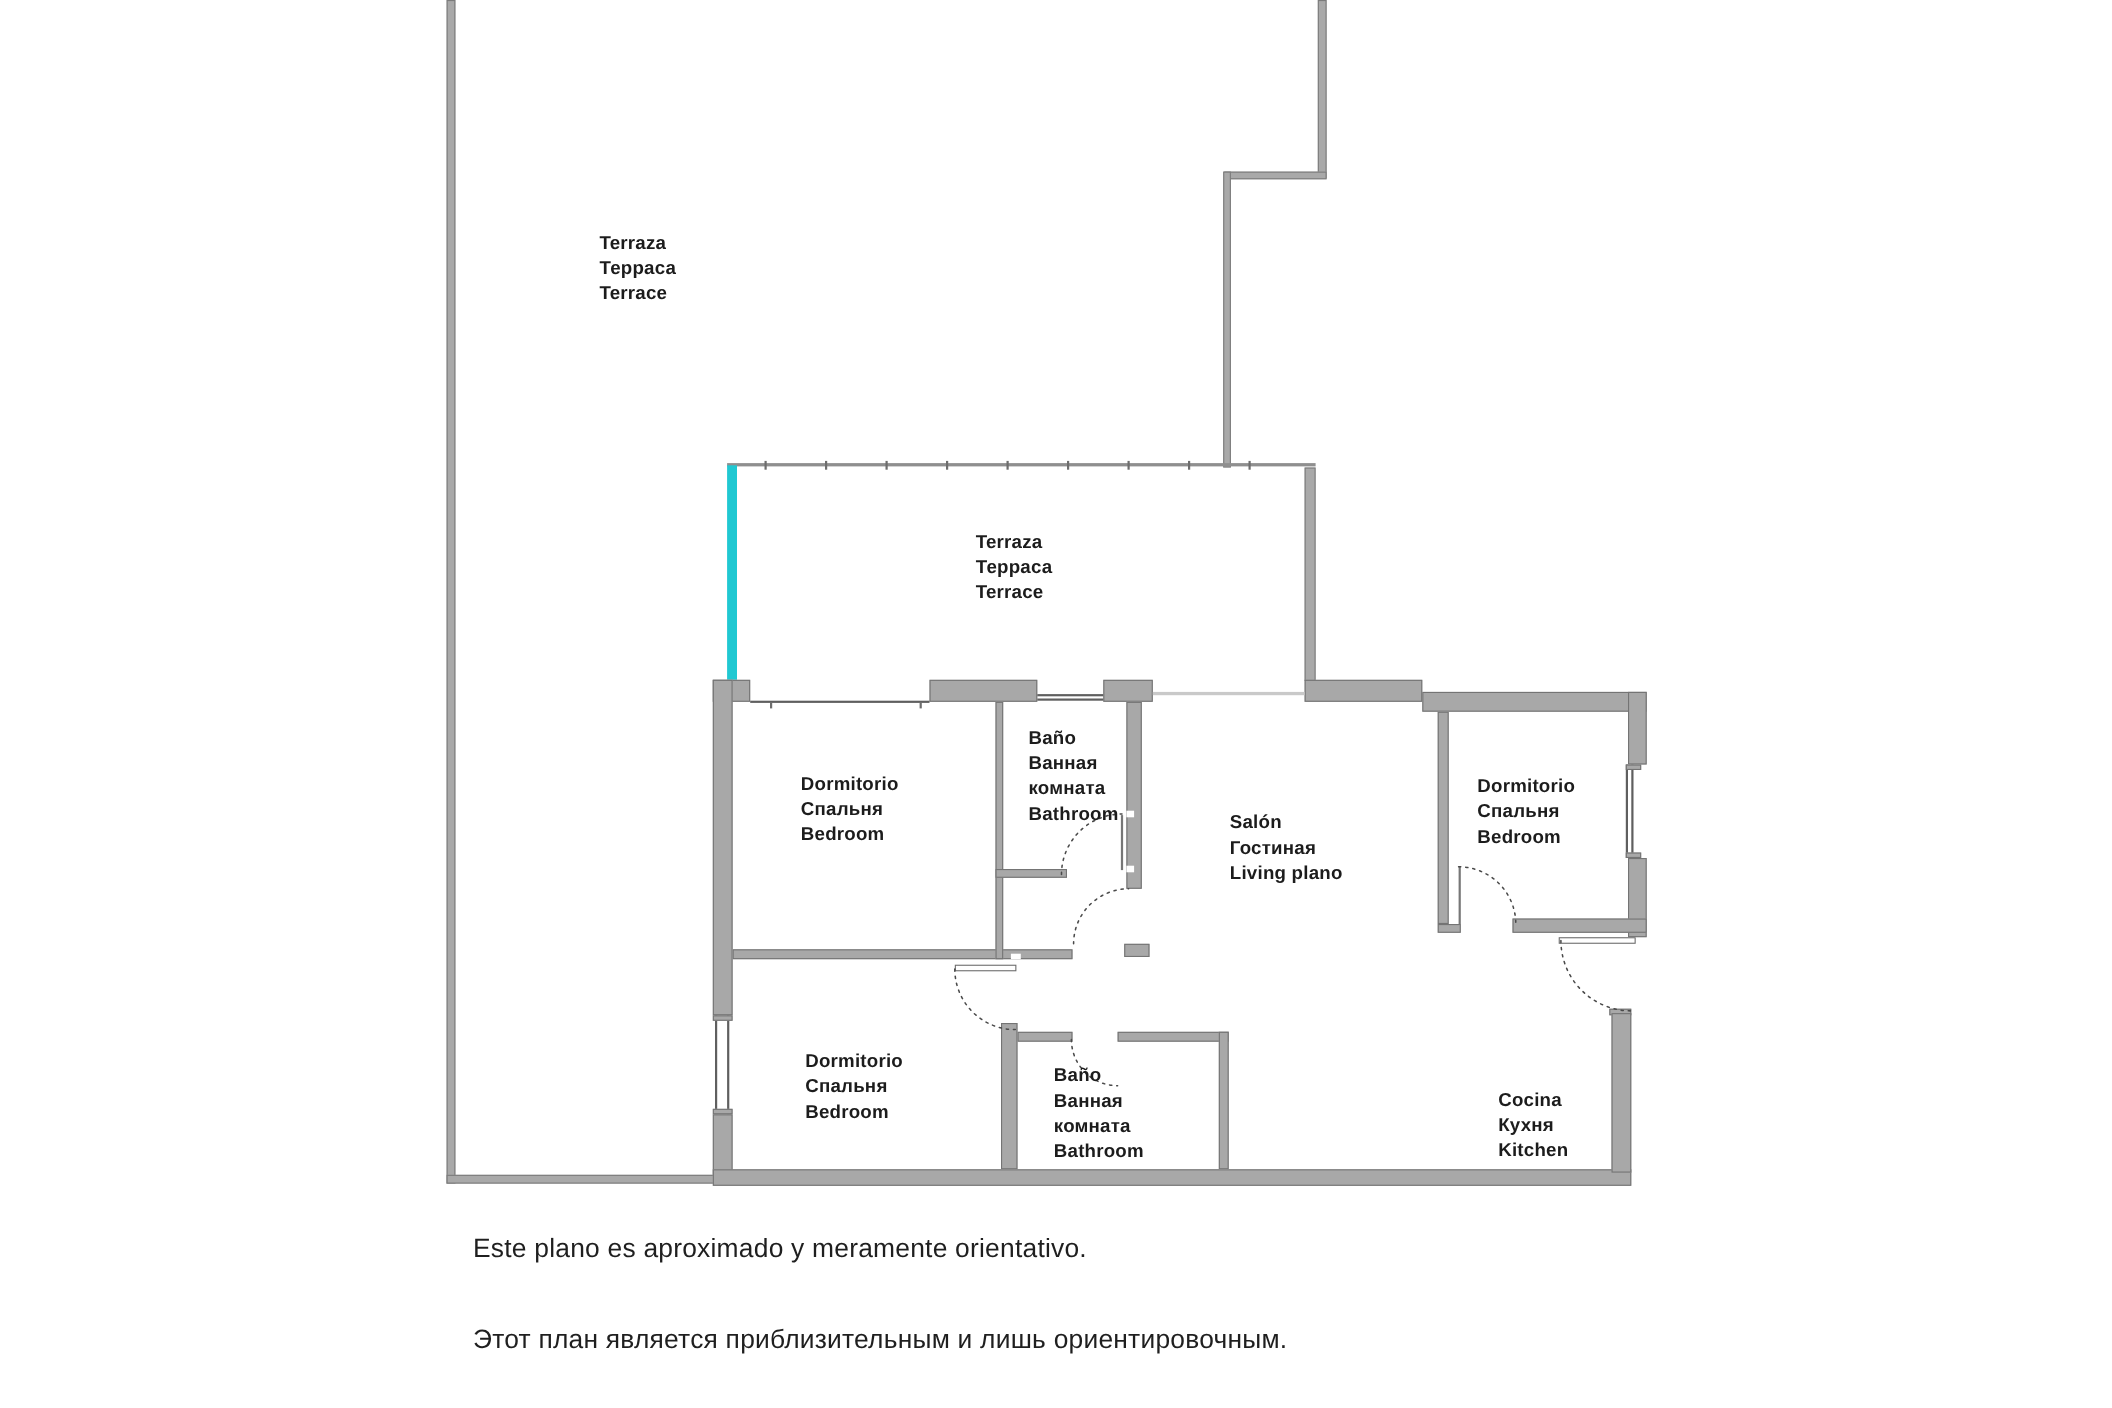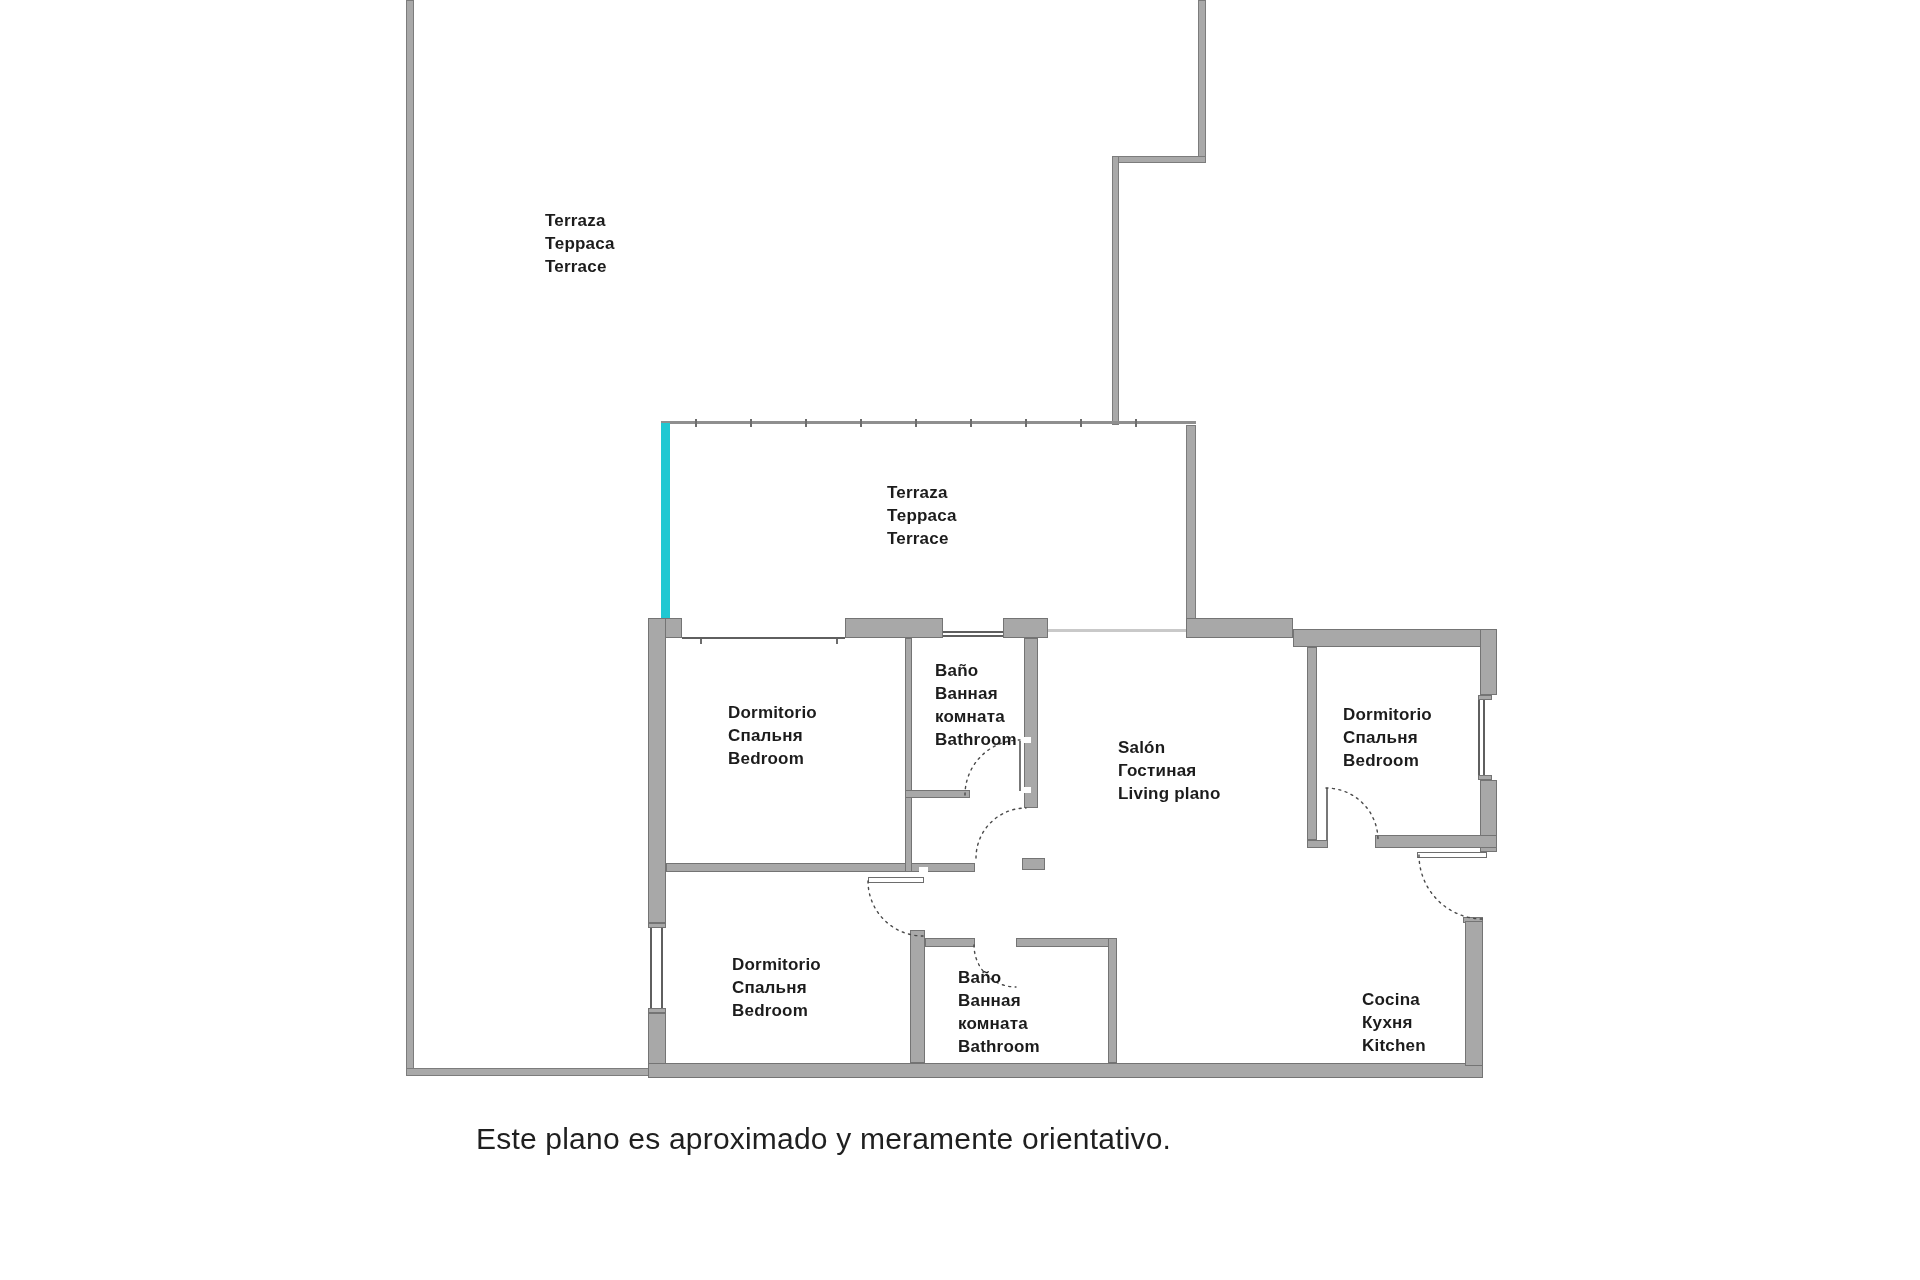--- a/index.html
+++ b/index.html
@@ -32,21 +32,21 @@
     border:1px solid #6d6d6d;box-sizing:border-box;
   }
   .leaf-line{position:absolute;background:#777777;}
   .room-label{
     position:absolute;color:var(--text);font-weight:bold;
     font-size:17px;line-height:23px;white-space:pre-line;
     letter-spacing:0.2px;
   }
   .disclaimer{
     position:absolute;color:#1f1f1f;font-weight:400;
-    font-size:30px;white-space:nowrap;letter-spacing:0.2px;margin-left:46px;
+    font-size:24px;white-space:nowrap;letter-spacing:0.2px;
   }
   svg.arcs{position:absolute;left:0;top:0;pointer-events:none;}
   .arc{fill:none;stroke:var(--line);stroke-width:1.4;
     stroke-dasharray:2 4.5;stroke-linecap:round;}
 </style>
 </head>
 <body>
 
 <div id="stage">
 
@@ -158,14 +158,15 @@
 Bedroom</div>
   <div class="room-label" style="left:958px;top:966px;">Baño
 Ванная
 комната
 Bathroom</div>
   <div class="room-label" style="left:1342px;top:988px;margin-left:20px;">Cocina
 Кухня
 Kitchen</div>
 
   <div class="disclaimer" style="left:430px;top:1122px;">Este plano es aproximado y meramente orientativo.</div>
+  <div class="disclaimer" style="left:430px;top:1204px;">Этот план является приблизительным и лишь ориентировочным.</div>
 
 </div>
 
 </body></html>

